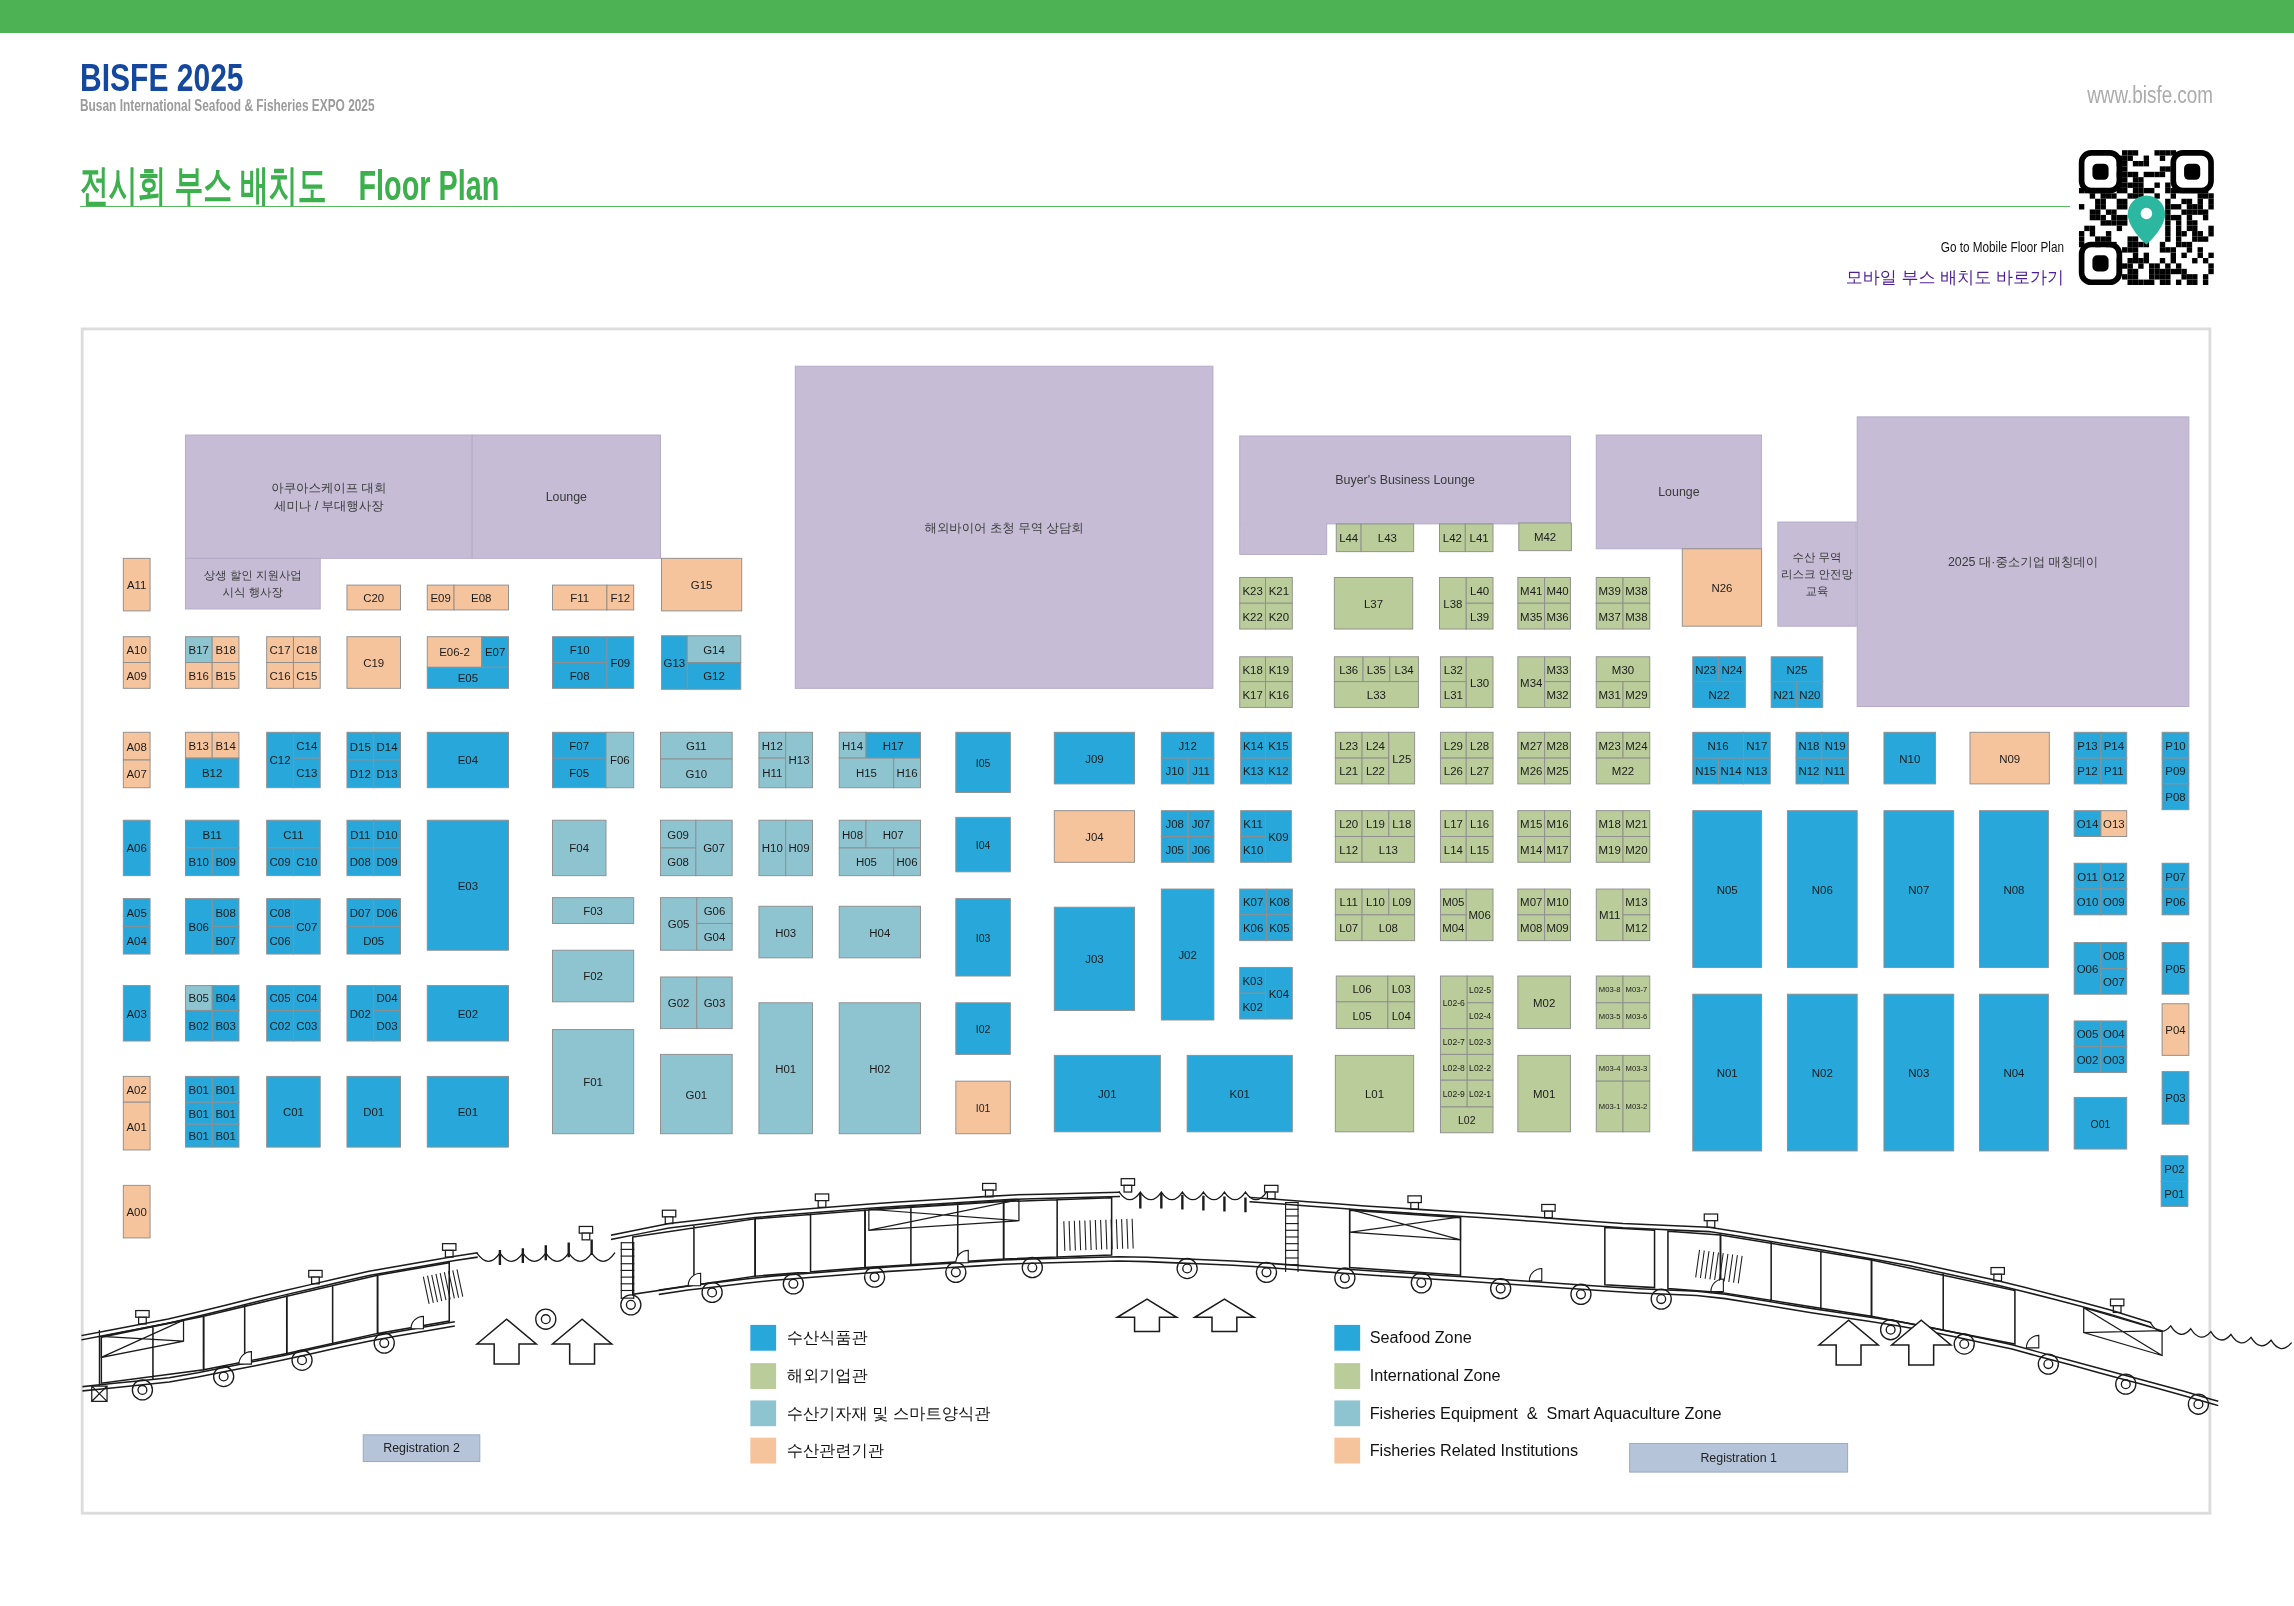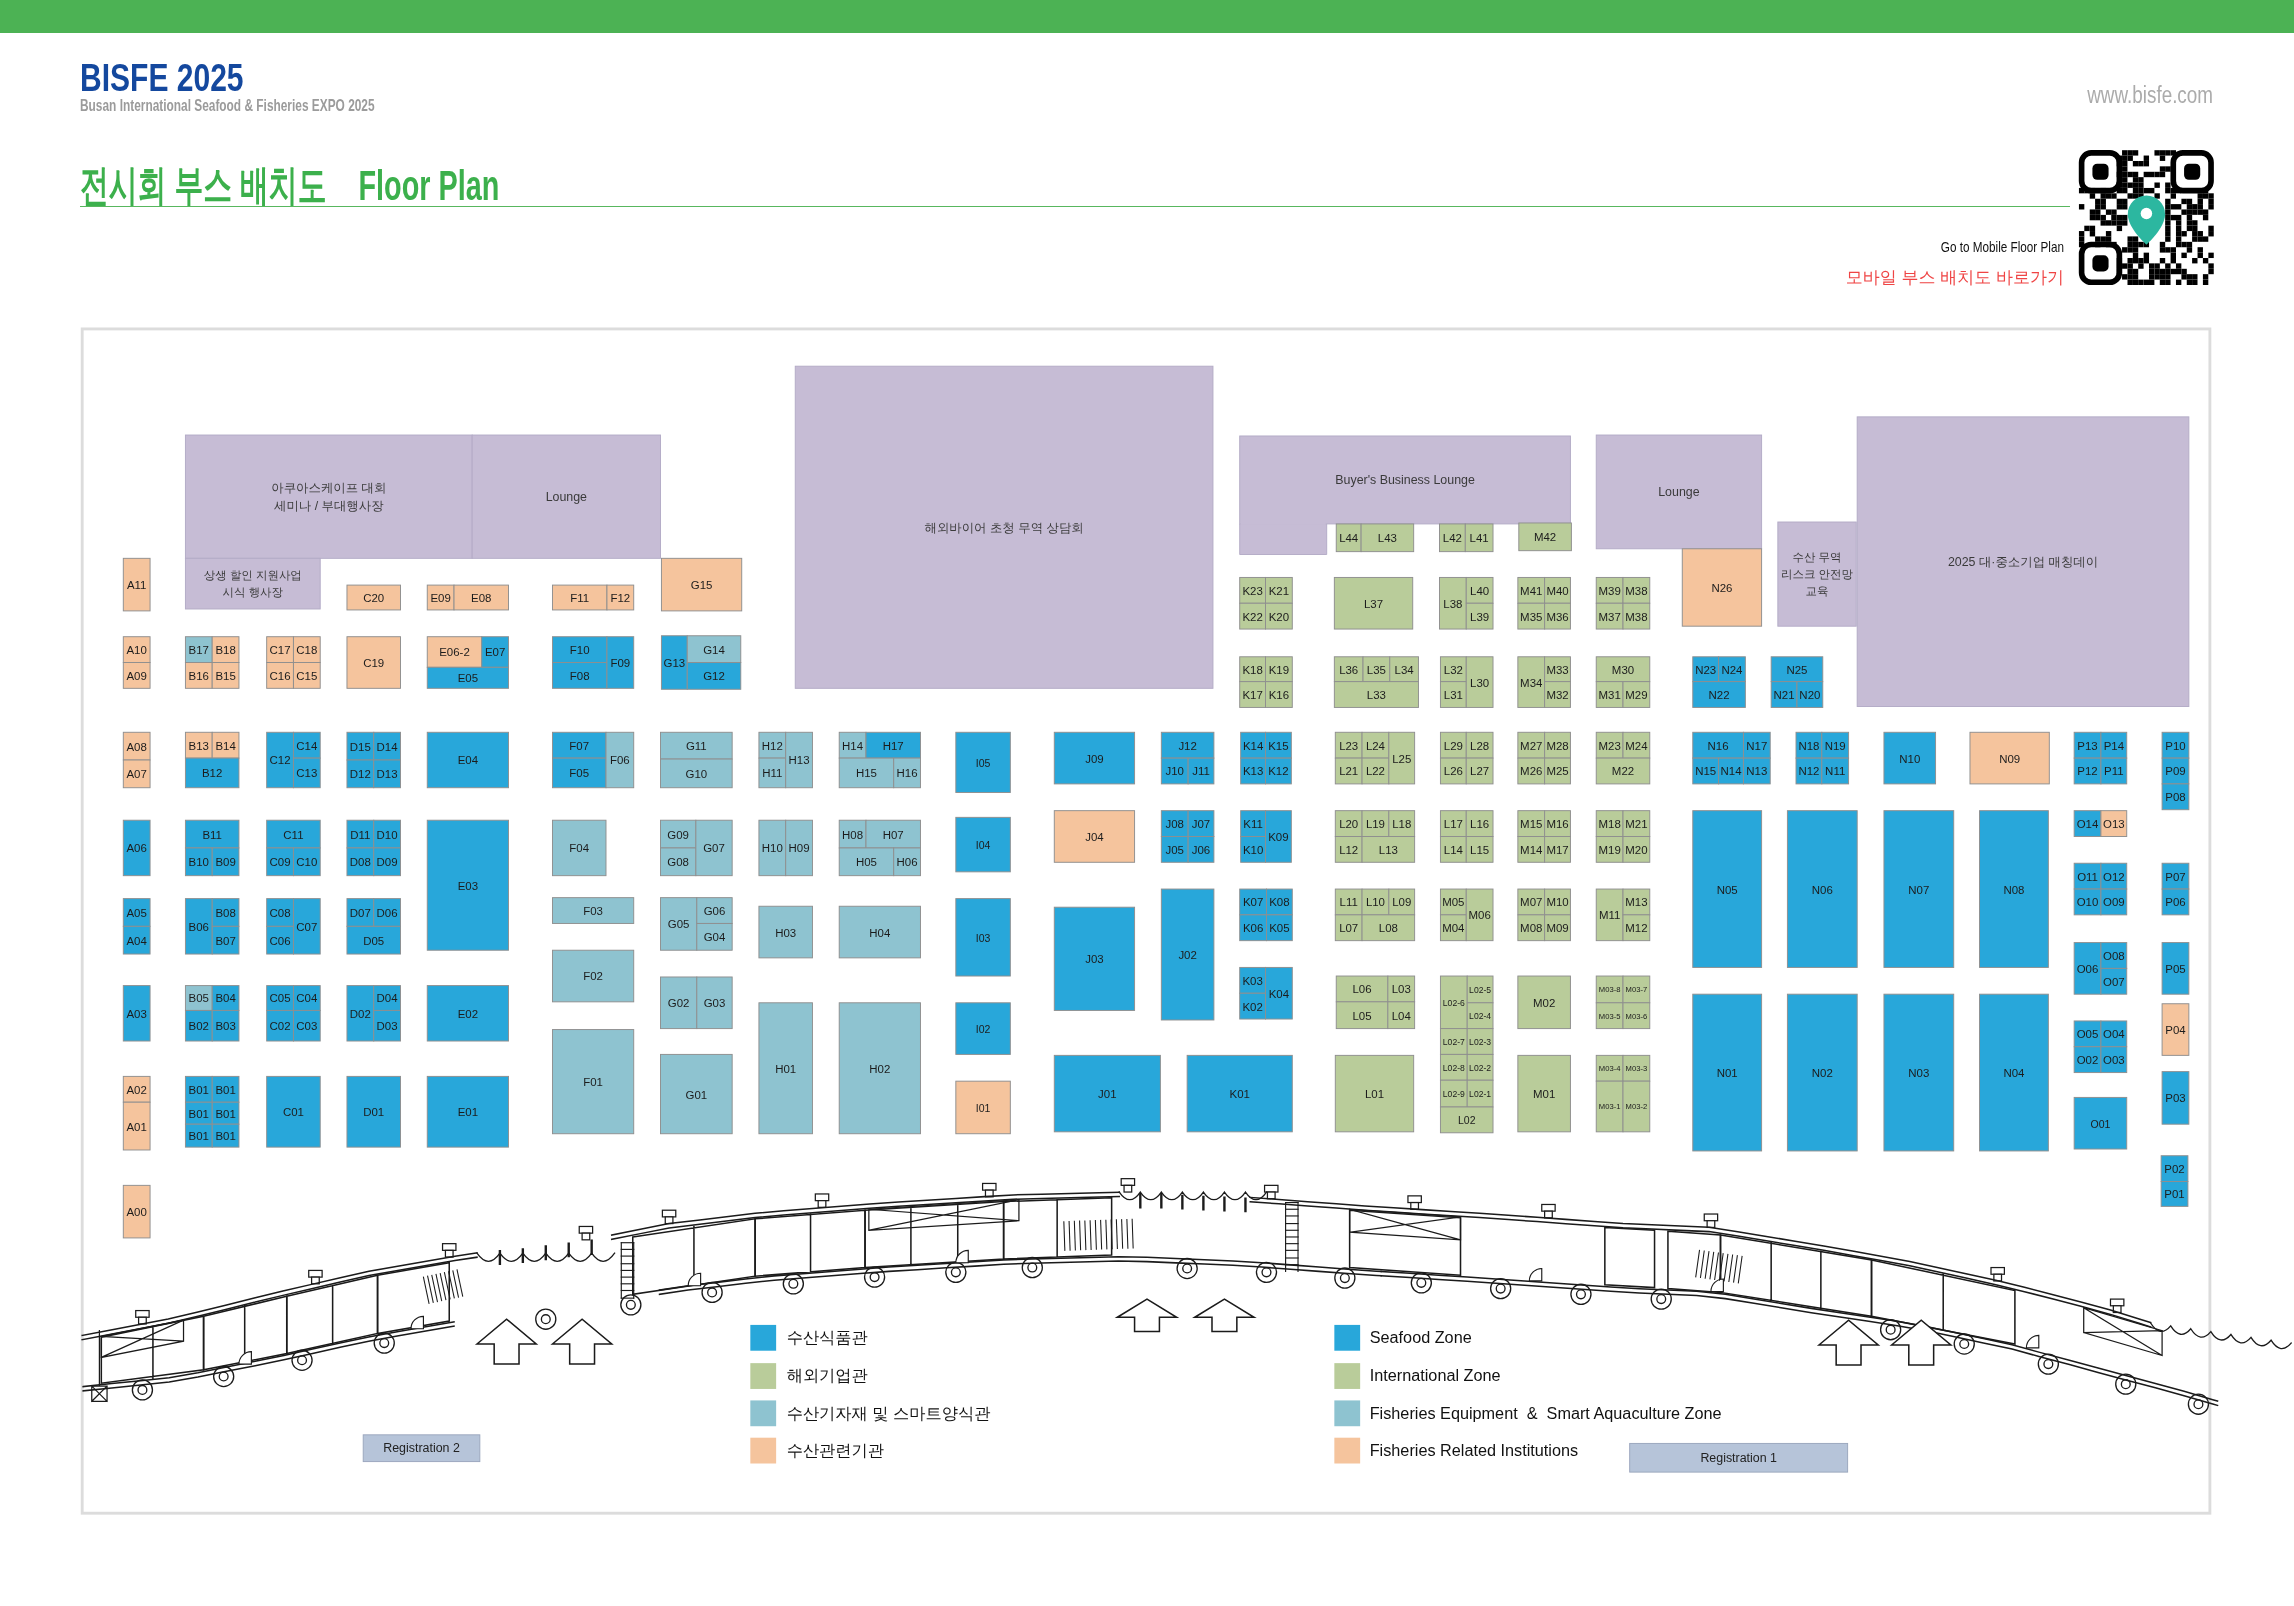--- a/index.html
+++ b/index.html
@@ -14,21 +14,21 @@
 <div class="abs" style="left:80px;top:96px;font-size:16.3px;font-weight:bold;color:#9b9b9b;transform:scaleX(0.73);transform-origin:0 0;white-space:nowrap;">Busan International Seafood &amp; Fisheries EXPO 2025</div>
 
 <div class="abs" style="left:1831px;top:82px;width:382px;text-align:right;font-size:23px;color:#ababab;transform:scaleX(0.82);transform-origin:100% 0;">www.bisfe.com</div>
 
 <div class="abs" style="left:80px;top:157px;font-size:43px;font-weight:bold;color:#3cb04c;transform:scaleX(0.67);transform-origin:0 0;white-space:nowrap;">전시회 부스 배치도&nbsp;&nbsp;&nbsp;&nbsp;Floor Plan</div>
 
 <div class="abs" style="left:80px;top:206px;width:1990px;height:1.4px;background:#58b75e;"></div>
 
 <div class="abs" style="left:1682px;top:239px;width:382px;text-align:right;font-size:14.3px;color:#111;transform:scaleX(0.82);transform-origin:100% 0;">Go to Mobile Floor Plan</div>
 
-<div class="abs" style="left:1682px;top:266px;width:382px;text-align:right;font-size:17px;color:#ef4444;">모바일 부스 배치도 바로가기</div>
+<div class="abs" style="left:1682px;top:266px;width:382px;text-align:right;font-size:17px;color:#4c1d95;">모바일 부스 배치도 바로가기</div>
 
 <svg class="abs" style="left:0;top:0" width="2294" height="1607" viewBox="0 0 2400 1681">
     <g fill="#000">
       <rect x="2220.1" y="157.0" width="5.64" height="5.64"></rect>
       <rect x="2225.8" y="157.0" width="5.64" height="5.64"></rect>
       <rect x="2231.4" y="157.0" width="5.64" height="5.64"></rect>
       <rect x="2254.0" y="157.0" width="5.64" height="5.64"></rect>
       <rect x="2259.6" y="157.0" width="5.64" height="5.64"></rect>
       <rect x="2265.2" y="157.0" width="5.64" height="5.64"></rect>
       <rect x="2270.9" y="157.0" width="5.64" height="5.64"></rect>

